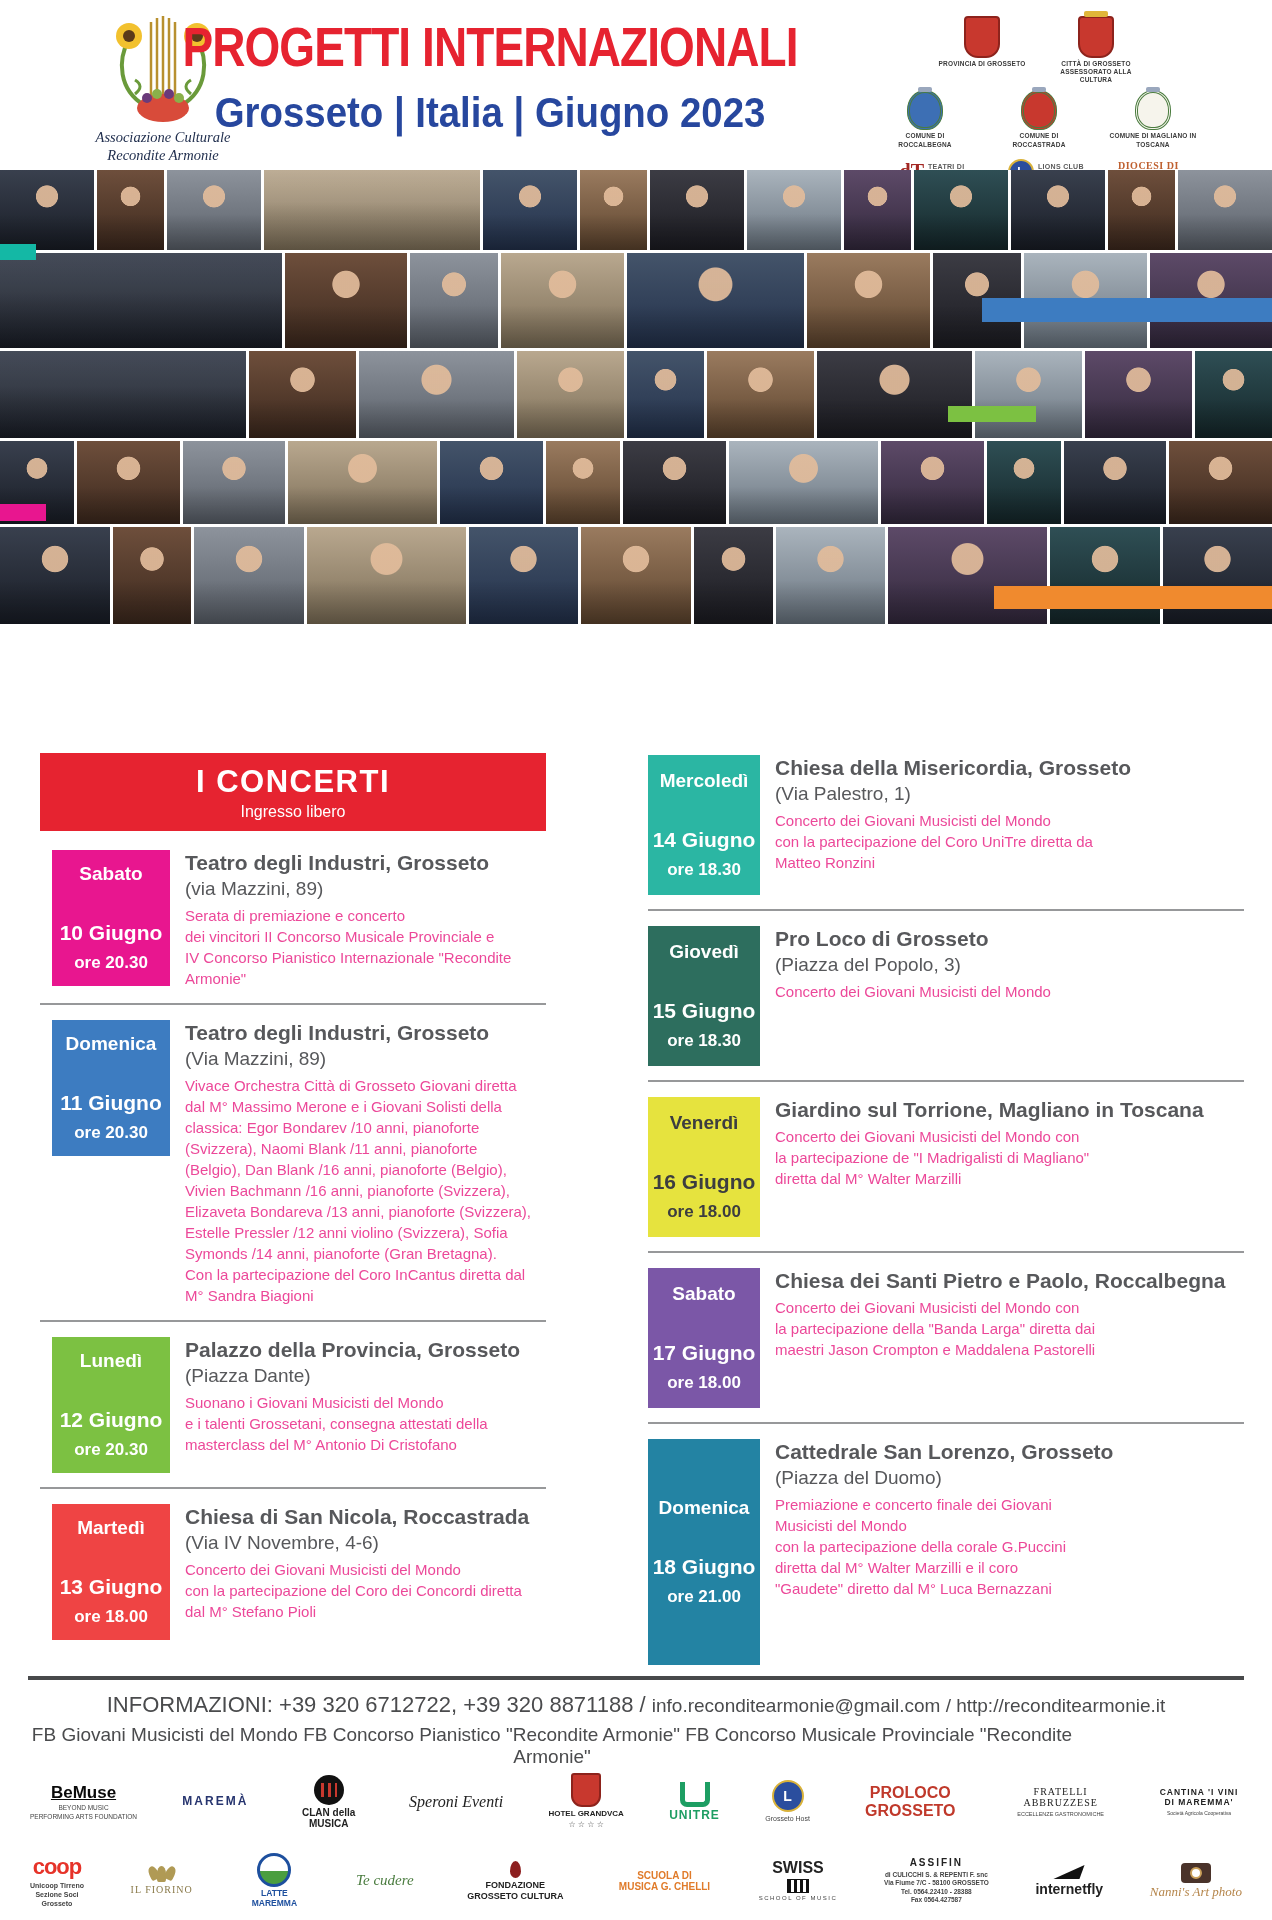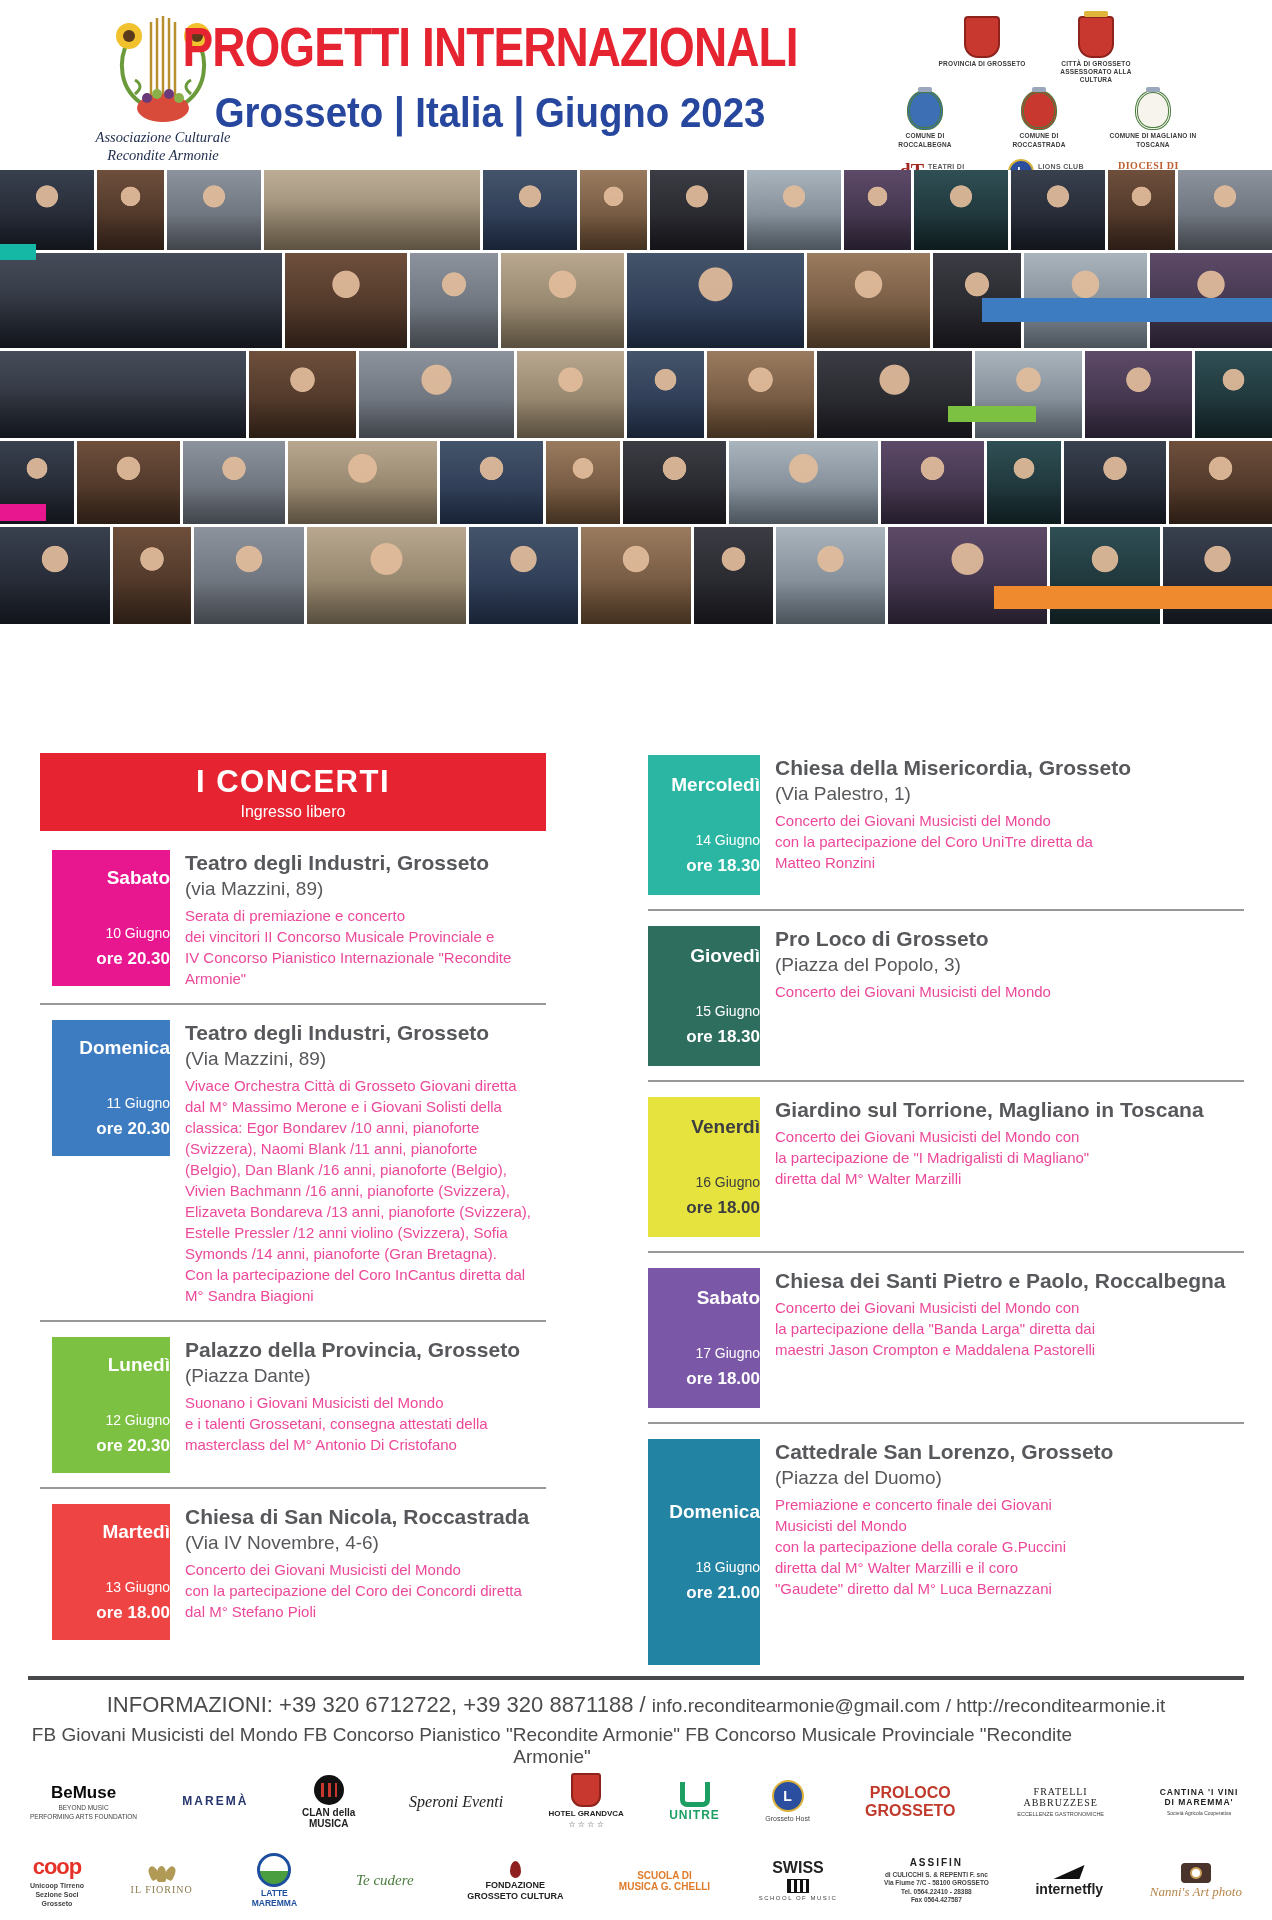--- a/index.html
+++ b/index.html
@@ -62,46 +62,46 @@
           display:flex;flex-direction:column;align-items:center;justify-content:center;gap:3px;}
   .banner-title{font-size:31px;font-weight:700;letter-spacing:1.5px;}
   .banner-sub{font-size:16px;}
   
   .col{position:absolute;display:flex;flex-direction:column;}
   .col-left{left:40px;top:848px;width:506px;}
   .col-right{left:648px;top:753px;width:596px;}
   .event{display:flex;gap:15px;align-items:flex-start;padding:2px 0 12px 0;}
   .event + .event{border-top:2px solid #97989a;padding-top:15px;margin-top:2px;}
   .col-left .event{padding-left:12px;}
-  .daybox{flex:0 0 118px;height:136px;display:flex;flex-direction:column;align-items:flex-end;
+  .daybox{flex:0 0 118px;height:136px;display:flex;flex-direction:column;align-items:center;
           justify-content:center;gap:8px;text-align:center;}
   .col-right .daybox{flex-basis:112px;height:140px;}
   .daybox.tall{height:226px;}
   .d-day{font-size:19px;font-weight:700;}
-  .d-date{font-size:14px;font-weight:400;margin-top:28px;}
+  .d-date{font-size:21px;font-weight:700;margin-top:28px;}
   .d-time{font-size:17px;font-weight:700;}
   .etext{flex:1;min-width:0;}
   .etitle{font-size:21px;font-weight:700;color:#57585b;line-height:1.25;}
   .eaddr{font-size:19px;color:#57585b;line-height:1.3;margin-top:1px;}
   .ebody{font-size:15px;color:#ec4899;line-height:1.4;margin-top:3px;white-space:pre-line;}
   
   .foot-rule{position:absolute;left:28px;top:1676px;width:1216px;height:4px;background:#48494b;}
   .foot-info{position:absolute;left:0;top:1692px;width:1272px;text-align:center;color:#4a4b4d;}
   .fi-big{font-size:22px;} .fi-small{font-size:19px;}
   .foot-fb{position:absolute;left:0;top:1724px;width:1104px;text-align:center;color:#4a4b4d;font-size:19px;}
   
   .sprow{position:absolute;left:30px;width:1212px;display:flex;align-items:center;
          justify-content:space-between;gap:8px;}
   .sprow1{top:1758px;height:88px;}
   .sprow2{top:1848px;height:66px;}
   .sp{display:flex;flex-direction:column;align-items:center;justify-content:center;
       text-align:center;gap:2px;min-width:0;}
   .sp-name{font-size:12px;font-weight:700;color:#222;line-height:1.15;}
   .sp-sub{font-size:6.5px;color:#444;line-height:1.3;white-space:pre-line;}
-  .big-name{font-size:17px;font-weight:800;color:#0a0a0a;}
+  .big-name{font-size:17px;font-weight:800;color:#0a0a0a;text-decoration:underline;}
   .blue-name{color:#27356f;letter-spacing:2px;}
   .script-name{font-family:"Liberation Serif",serif;font-style:italic;font-size:16px;font-weight:400;color:#222;}
   .green-name{color:#1d9e63;letter-spacing:1px;}
   .red-name{color:#c0392b;}
   .orange-name{color:#e07b2a;}
   .serif-name{font-family:"Liberation Serif",serif;font-weight:400;letter-spacing:1px;}
   .gold-name{color:#8a7a4a;}
   .coop-name{font-size:22px;font-weight:800;color:#e63329;letter-spacing:-1px;}
   .greenscript{font-family:"Liberation Serif",serif;font-style:italic;color:#4a7c3f;font-size:15px;font-weight:400;}
   .brown-name{font-family:"Liberation Serif",serif;font-style:italic;color:#b5854a;font-size:13px;font-weight:400;}

